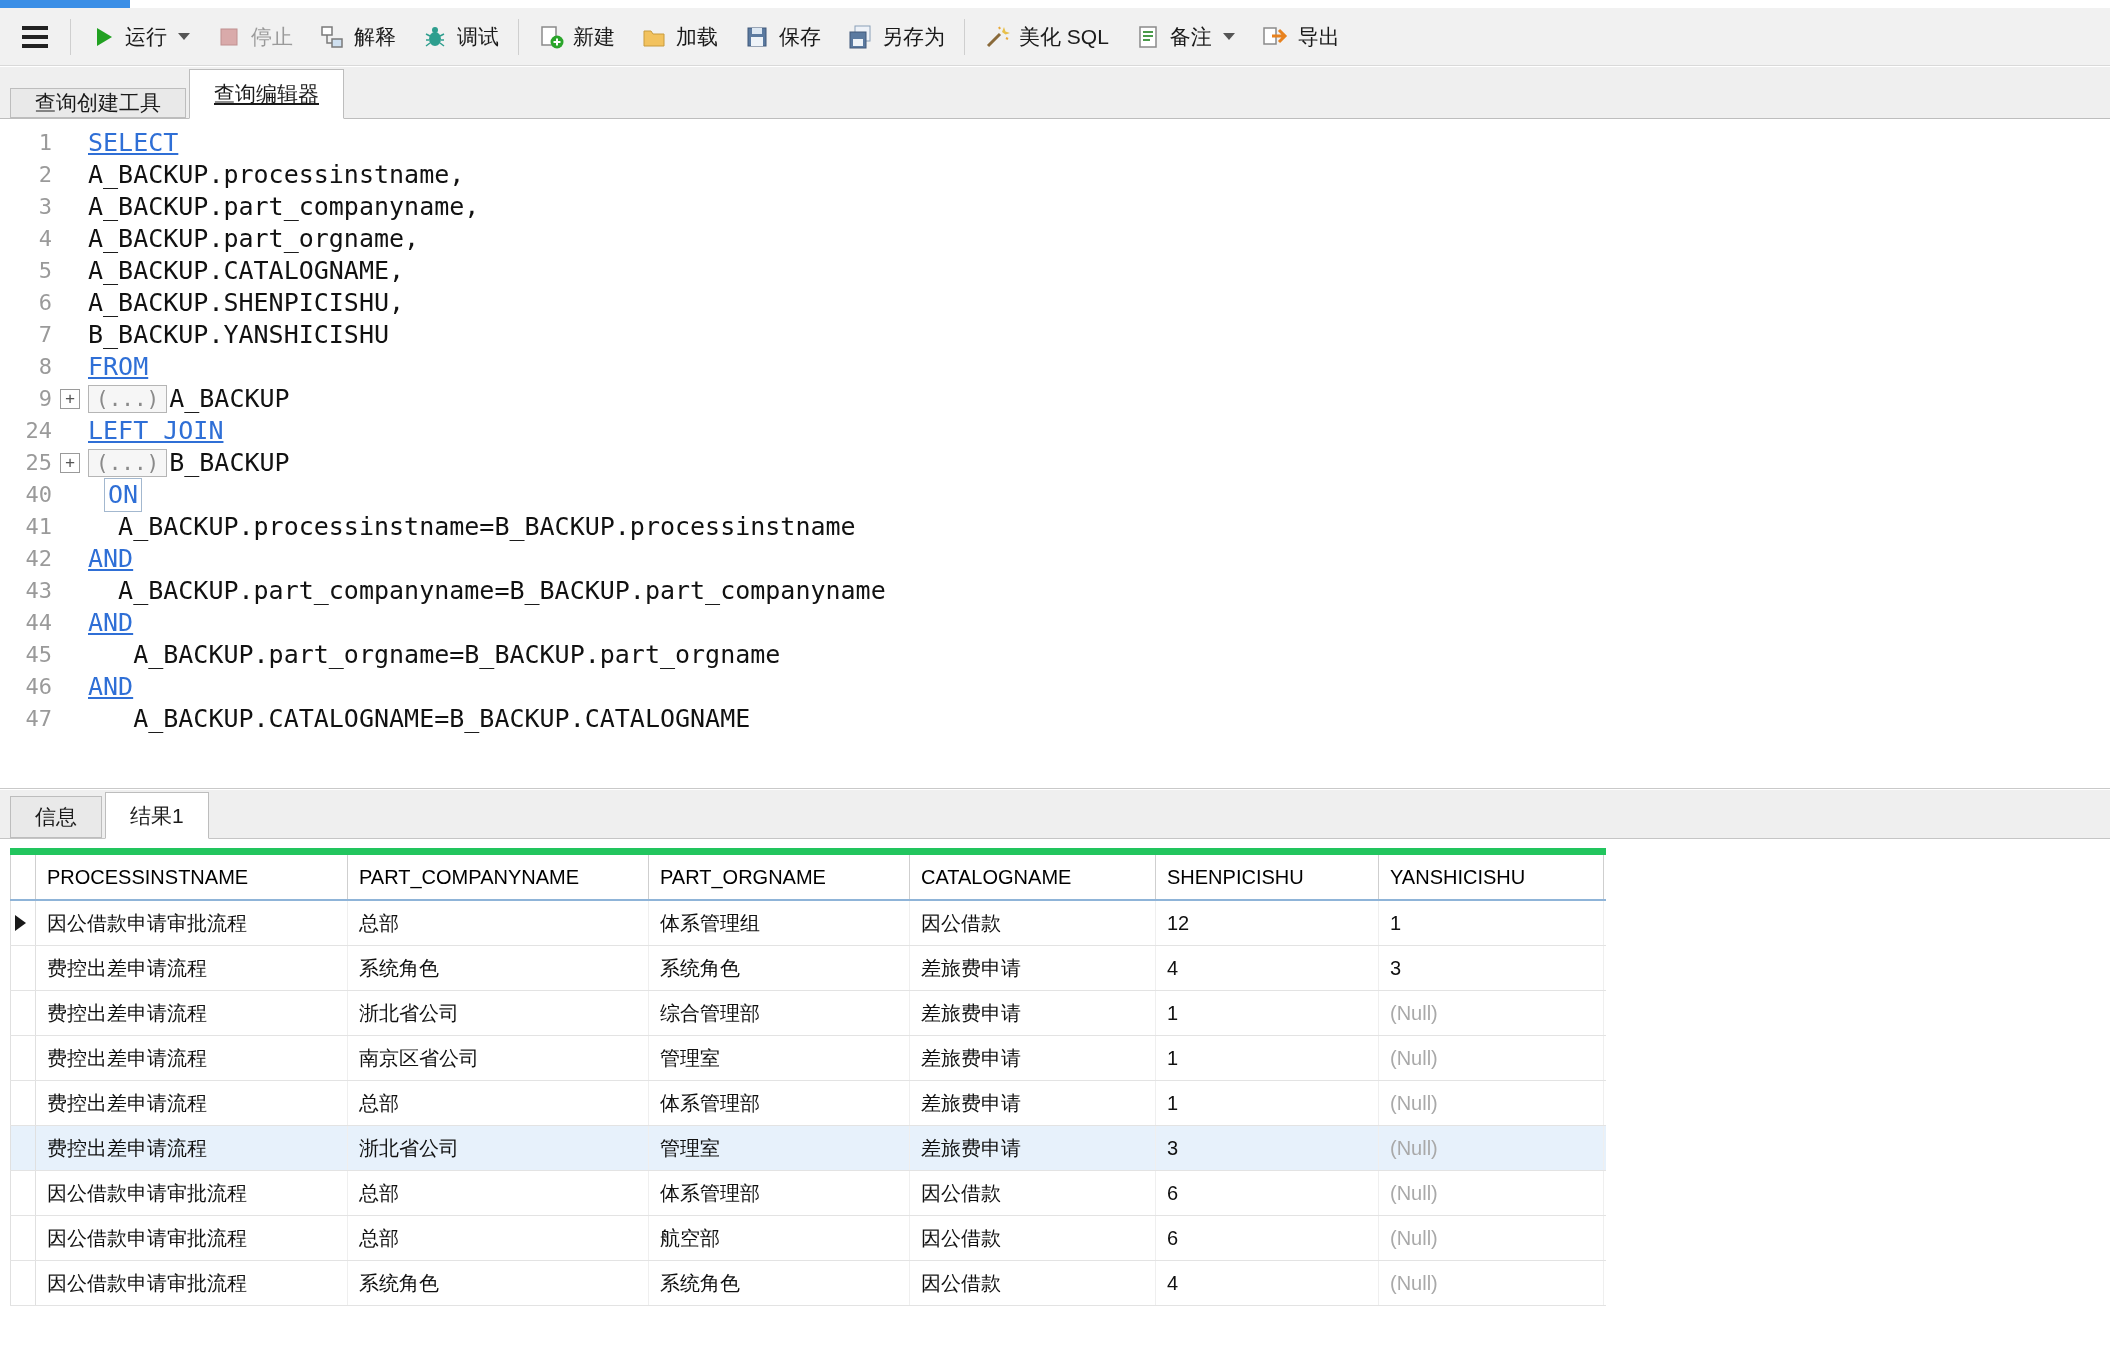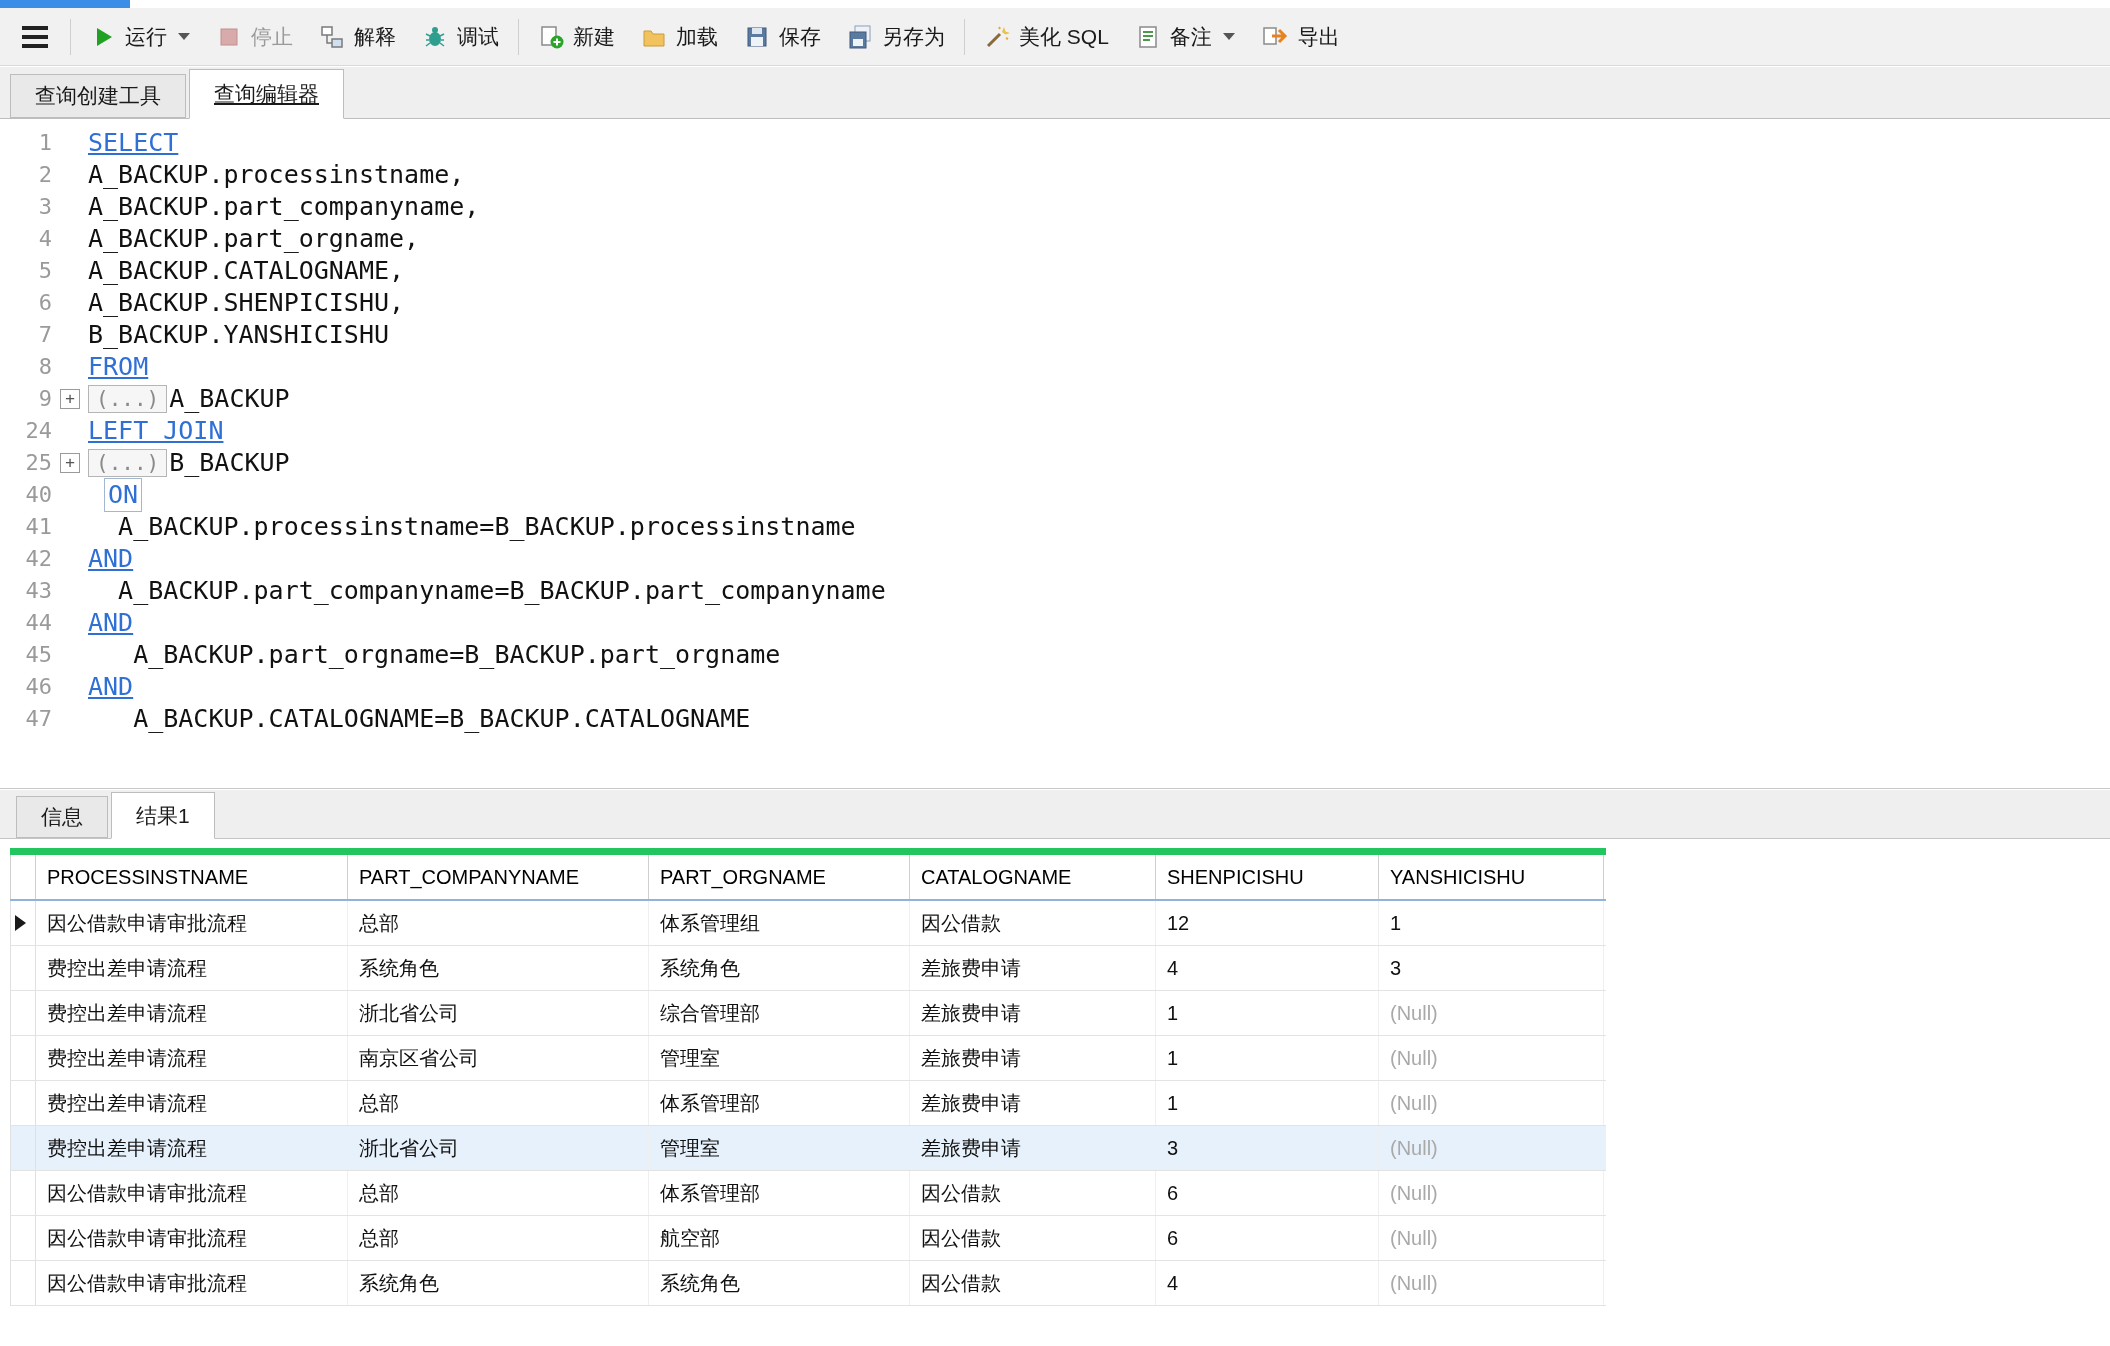--- a/index.html
+++ b/index.html
@@ -16,21 +16,21 @@
   .tbtn.disabled { color:#9a9a9a; }
   .tsep { width:1px; height:36px; background:#cfcfcf; margin:0 6px; }
   .caret { width:0; height:0; border-left:6px solid transparent; border-right:6px solid transparent;
     border-top:7px solid #555; margin-left:2px; }
   .burger { display:flex; flex-direction:column; gap:5px; padding:0 16px 0 8px; }
   .burger span { width:26px; height:4px; background:#222; }
 
   
   .doc-tabbar { position:absolute; top:67px; left:0; right:0; height:52px; background:#efefef;
     border-bottom:1px solid #bdbdbd; display:flex; align-items:flex-end; padding-left:10px; }
-  .doc-tab { height:44px; padding:0 24px; font-size:21px; display:flex; align-items:center;
+  .doc-tab { height:30px; padding:0 24px; font-size:21px; display:flex; align-items:center;
     border:1px solid #bdbdbd; background:#e9e9e9; margin-right:3px; }
   .doc-tab.active { background:#fff; height:50px; border-bottom:1px solid #fff; margin-bottom:-1px; z-index:2;text-decoration:underline; }
 
   
   .editor { position:absolute; top:119px; left:0; right:0; height:670px; background:#fff;
     border-bottom:1px solid #c9c9c9; padding-top:8px;
     font-family:"DejaVu Sans Mono", monospace; }
   .ed-line { display:flex; height:32px; line-height:32px; align-items:center; }
   .ln { width:52px; flex:none; text-align:right; color:#9a9a9a; font-size:22px; }
   .fold-col { width:36px; flex:none; display:flex; justify-content:center; align-items:center; }
@@ -38,21 +38,21 @@
     font-size:16px; line-height:18px; text-align:center; font-family:"DejaVu Sans Mono",monospace; }
   .code { white-space:pre; font-size:25px; color:#111; display:flex; align-items:center; }
   .tk-kw { color:#2f6fd6; white-space:pre;text-decoration:underline; }
   .tk-kwbox { color:#2f6fd6; border:1px solid #a3b8cf; padding:0 3px; white-space:pre;margin-left:16px; }
   .tk-id { color:#111; white-space:pre; }
   .tk-collapsed { color:#8a8a8a; background:#f6f6f6; border:1px solid #b5b5b5; padding:0 7px;
     font-size:21px; line-height:26px; margin-right:2px; white-space:pre; }
 
   
   .result-tabbar { position:absolute; top:790px; left:0; right:0; height:49px; background:#efefef;
-    border-bottom:1px solid #c5c5c5; display:flex; align-items:flex-end; padding-left:16px; }
+    border-bottom:1px solid #c5c5c5; display:flex; align-items:flex-end; padding-left:10px; }
   .res-tab { height:42px; padding:0 24px; font-size:21px; display:flex; align-items:center;
     border:1px solid #bdbdbd; background:#e9e9e9; margin-right:3px; }
   .res-tab.active { background:#fff; height:47px; border-bottom:1px solid #fff; margin-bottom:-1px; z-index:2; }
 
   
   .grid { position:absolute; top:848px; left:10px; width:1596px; background:#fff; }
   .g-row { display:grid; grid-template-columns:26px 312px 301px 261px 246px 223px 225px; }
   .g-cell { height:44px; display:flex; align-items:center; padding-left:11px; font-size:20px;
     color:#111; overflow:hidden; white-space:nowrap; border-right:1px solid #efefef; }
   .g-head { border-top:7px solid #22c55e; border-bottom:2px solid #8fb4d8; background:#fff; }

